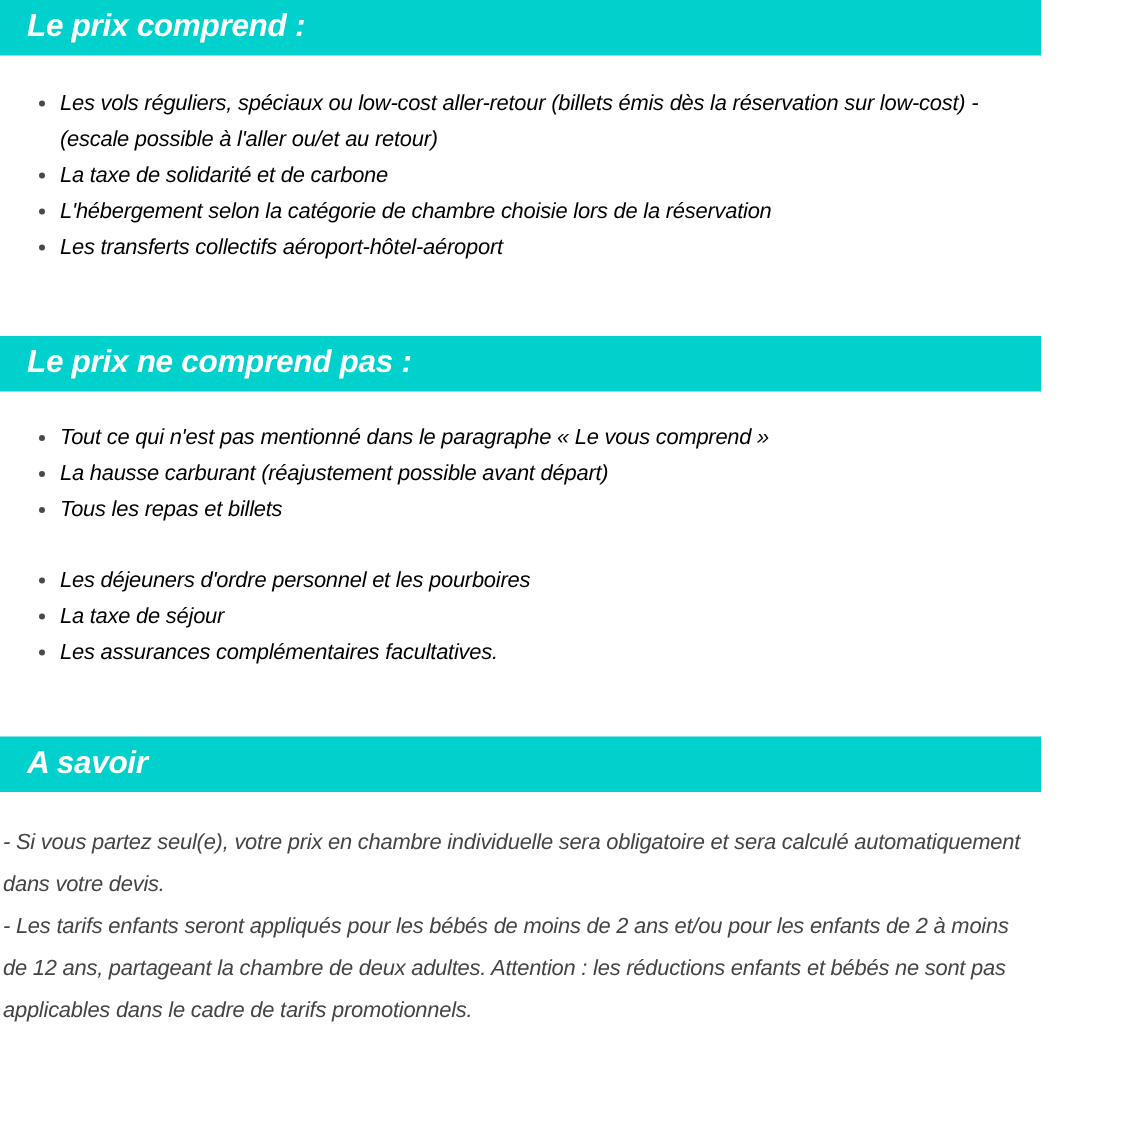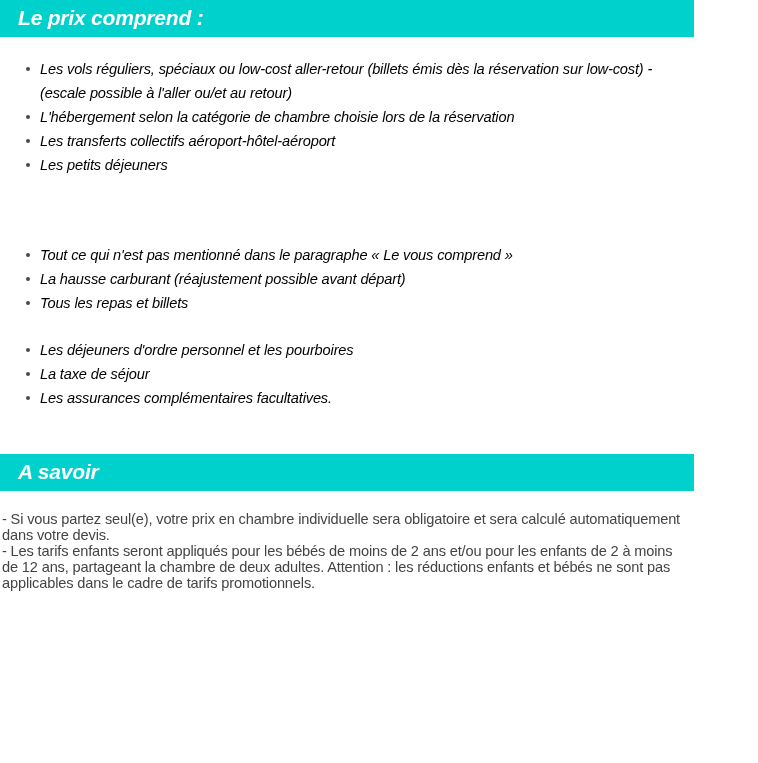--- a/index.html
+++ b/index.html
@@ -76,42 +76,44 @@
   .spacer-after-list2 { height: 44px; }
 
   
   .note-block {
     padding-top: 20px;
     padding-left: 2px;
     padding-right: 10px;
   }
   .note-paragraph {
     margin: 0;
+    font-style: italic;
     font-size: 14.6px;
-    line-height: 16px;
+    line-height: 28px;
     color: #444444;
     letter-spacing: -0.15px;
   }
 </style>
 </head>
 <body>
 
 <div class="page">
 
   <div class="section-header">Le prix comprend :</div>
 
   <ul class="bullet-list list-block-1">
     <li class="bullet-item">Les vols réguliers, spéciaux ou low-cost aller-retour (billets émis dès la réservation sur low-cost) - (escale possible à l'aller ou/et au retour)</li>
+    <li class="bullet-item">La taxe de solidarité et de carbone</li>
     <li class="bullet-item">L'hébergement selon la catégorie de chambre choisie lors de la réservation</li>
     <li class="bullet-item">Les transferts collectifs aéroport-hôtel-aéroport</li>
-    <li class="bullet-item">Les petits déjeuners</li>
   </ul>
 
   <div class="spacer-after-list1"></div>
 
+  <div class="section-header">Le prix ne comprend pas :</div>
 
   <ul class="bullet-list list-block-2">
     <li class="bullet-item">Tout ce qui n'est pas mentionné dans le paragraphe « Le vous comprend »</li>
     <li class="bullet-item">La hausse carburant (réajustement possible avant départ)</li>
     <li class="bullet-item">Tous les repas et billets</li>
     <li class="bullet-item gap-before">Les déjeuners d'ordre personnel et les pourboires</li>
     <li class="bullet-item">La taxe de séjour</li>
     <li class="bullet-item">Les assurances complémentaires facultatives.</li>
   </ul>
 

